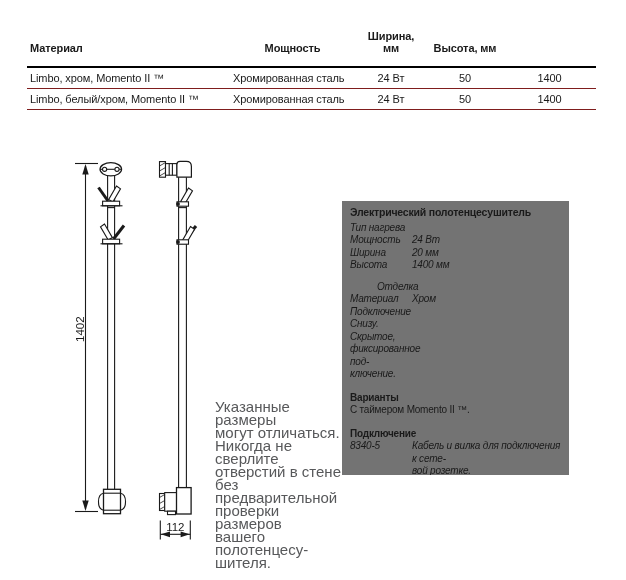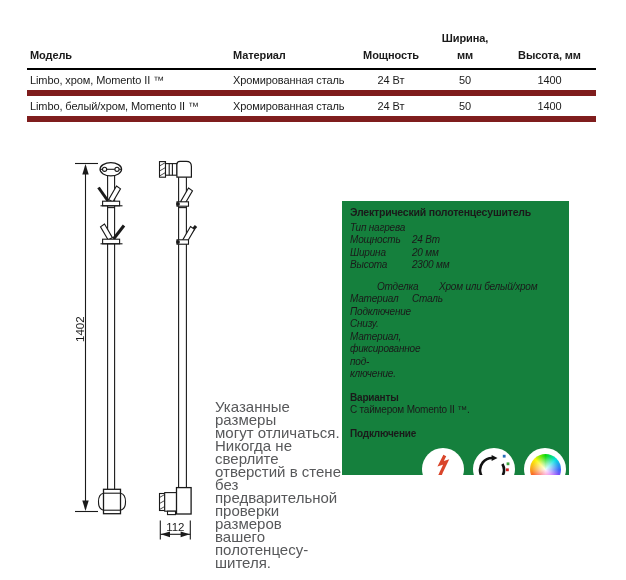--- a/index.html
+++ b/index.html
@@ -4,35 +4,35 @@
 <style>
   html,body{margin:0;padding:0;background:#fff;}
   .page{
     position:relative;width:626px;height:580px;background:#ffffff;
     font-family:"Liberation Sans",sans-serif;color:#1a1a1a;overflow:hidden;
   }
   
   .spec-table{position:absolute;left:27px;top:30px;width:569px;font-size:11px;letter-spacing:-0.1px;}
   .trow{display:grid;grid-template-columns:203px 125px 72px 76px 93px;}
   .thead{align-items:end;border-bottom:2px solid #000;}
-  .thead .cell{font-weight:bold;padding-bottom:4px;white-space:pre-line;line-height:17px;}
-  .tbody-row{border-bottom:6px solid #7f1d1d;height:20px;align-items:center;}
+  .thead .cell{font-weight:bold;padding-bottom:12px;white-space:pre-line;line-height:12px;}
+  .tbody-row{border-bottom:1px solid #7f1d1d;height:20px;align-items:center;}
   .cell{padding-left:3px;}
   .c-center{text-align:center;padding-left:0;}
   
   .drawing-svg{position:absolute;left:0;top:0;width:626px;height:580px;}
   
   .disclaimer{
     position:absolute;left:215px;top:400px;width:130px;
     font-size:15px;line-height:13px;color:#57585a;white-space:pre-line;
   }
   
   .panel{
     position:absolute;left:342px;top:201px;width:227px;height:274px;
-    background:#15803d;box-sizing:border-box;padding:5px 5px 0 8px;
+    background:#737373;box-sizing:border-box;padding:5px 5px 0 8px;
     font-size:10px;line-height:12.5px;letter-spacing:-0.2px;overflow:hidden;
   }
   .panel-title{font-weight:bold;font-size:10.5px;margin-bottom:3px;white-space:pre;}
   .spec-row{display:grid;grid-template-columns:62px 1fr;font-style:italic;}
   .spec-row.gap{margin-top:9px;margin-left:27px;}
   .spec-label{white-space:pre;}
   .spec-value{white-space:pre-line;}
   .section-title{font-weight:bold;margin-top:11px;}
   .icon-row{display:flex;justify-content:flex-end;gap:9px;margin-top:8px;margin-right:-2px;}
   .icon-circle{width:42px;height:42px;border-radius:50%;background:#fff;display:flex;align-items:center;justify-content:center;}
@@ -45,21 +45,20 @@
         hsl(330,95%,60%), hsl(0,95%,58%), hsl(35,95%,55%), hsl(60,95%,50%), hsl(120,90%,45%));
   }
 </style>
 </head>
 <body>
 
 <div class="page">
 
   <div class="spec-table">
     <div class="trow thead">
-      <div class="cell">Модель</div>
       <div class="cell">Материал</div>
       <div class="cell c-center">Мощность</div>
       <div class="cell c-center">Ширина,
 мм</div>
       <div class="cell c-center">Высота, мм</div>
     </div>
     <div class="trow tbody-row">
       <div class="cell">Limbo, хром, Momento II ™</div>
       <div class="cell">Хромированная сталь</div>
       <div class="cell c-center">24 Вт</div>
@@ -183,43 +182,47 @@
     <div class="spec-row">
       <div class="spec-label">Мощность</div>
       <div class="spec-value">24 Вт</div>
     </div>
     <div class="spec-row">
       <div class="spec-label">Ширина</div>
       <div class="spec-value">20 мм</div>
     </div>
     <div class="spec-row">
       <div class="spec-label">Высота</div>
-      <div class="spec-value">2300 мм</div>
+      <div class="spec-value">1400 мм</div>
     </div>
     <div class="spec-row gap">
       <div class="spec-label">Отделка</div>
-      <div class="spec-value">Хром или белый/хром</div>
     </div>
     <div class="spec-row">
       <div class="spec-label">Материал</div>
-      <div class="spec-value">Сталь</div>
+      <div class="spec-value">Хром</div>
     </div>
     <div class="spec-row">
       <div class="spec-label">Подключение</div>
       <div class="spec-value"></div>
     </div>
     <div class="spec-row">
-      <div class="spec-value">Снизу. Материал, фиксированное под-
+      <div class="spec-value">Снизу. Скрытое, фиксированное под-
 ключение.</div>
     </div>
 
     <div class="section-title">Варианты</div>
     <div class="spec-value">С таймером Momento II ™.</div>
 
     <div class="section-title">Подключение</div>
+    <div class="spec-row">
+      <div class="spec-label">8340-5</div>
+      <div class="spec-value">Кабель и вилка для подключения к сете-
+вой розетке.</div>
+    </div>
 
     <div class="icon-row">
 
       <div class="icon-circle">
         <svg width="42" height="42" viewBox="0 0 42 42">
           <g fill="none" stroke="#d9452a">
             <path d="M22.8,7.5 L18.6,15.8 L24.2,14 L19.2,24.4 L17.6,28.4" stroke-width="3.2"></path>
             <polygon points="14.8,35.2 21.6,29.8 16.6,26.4" fill="#d9452a" stroke="none"></polygon>
           </g>
         </svg>

